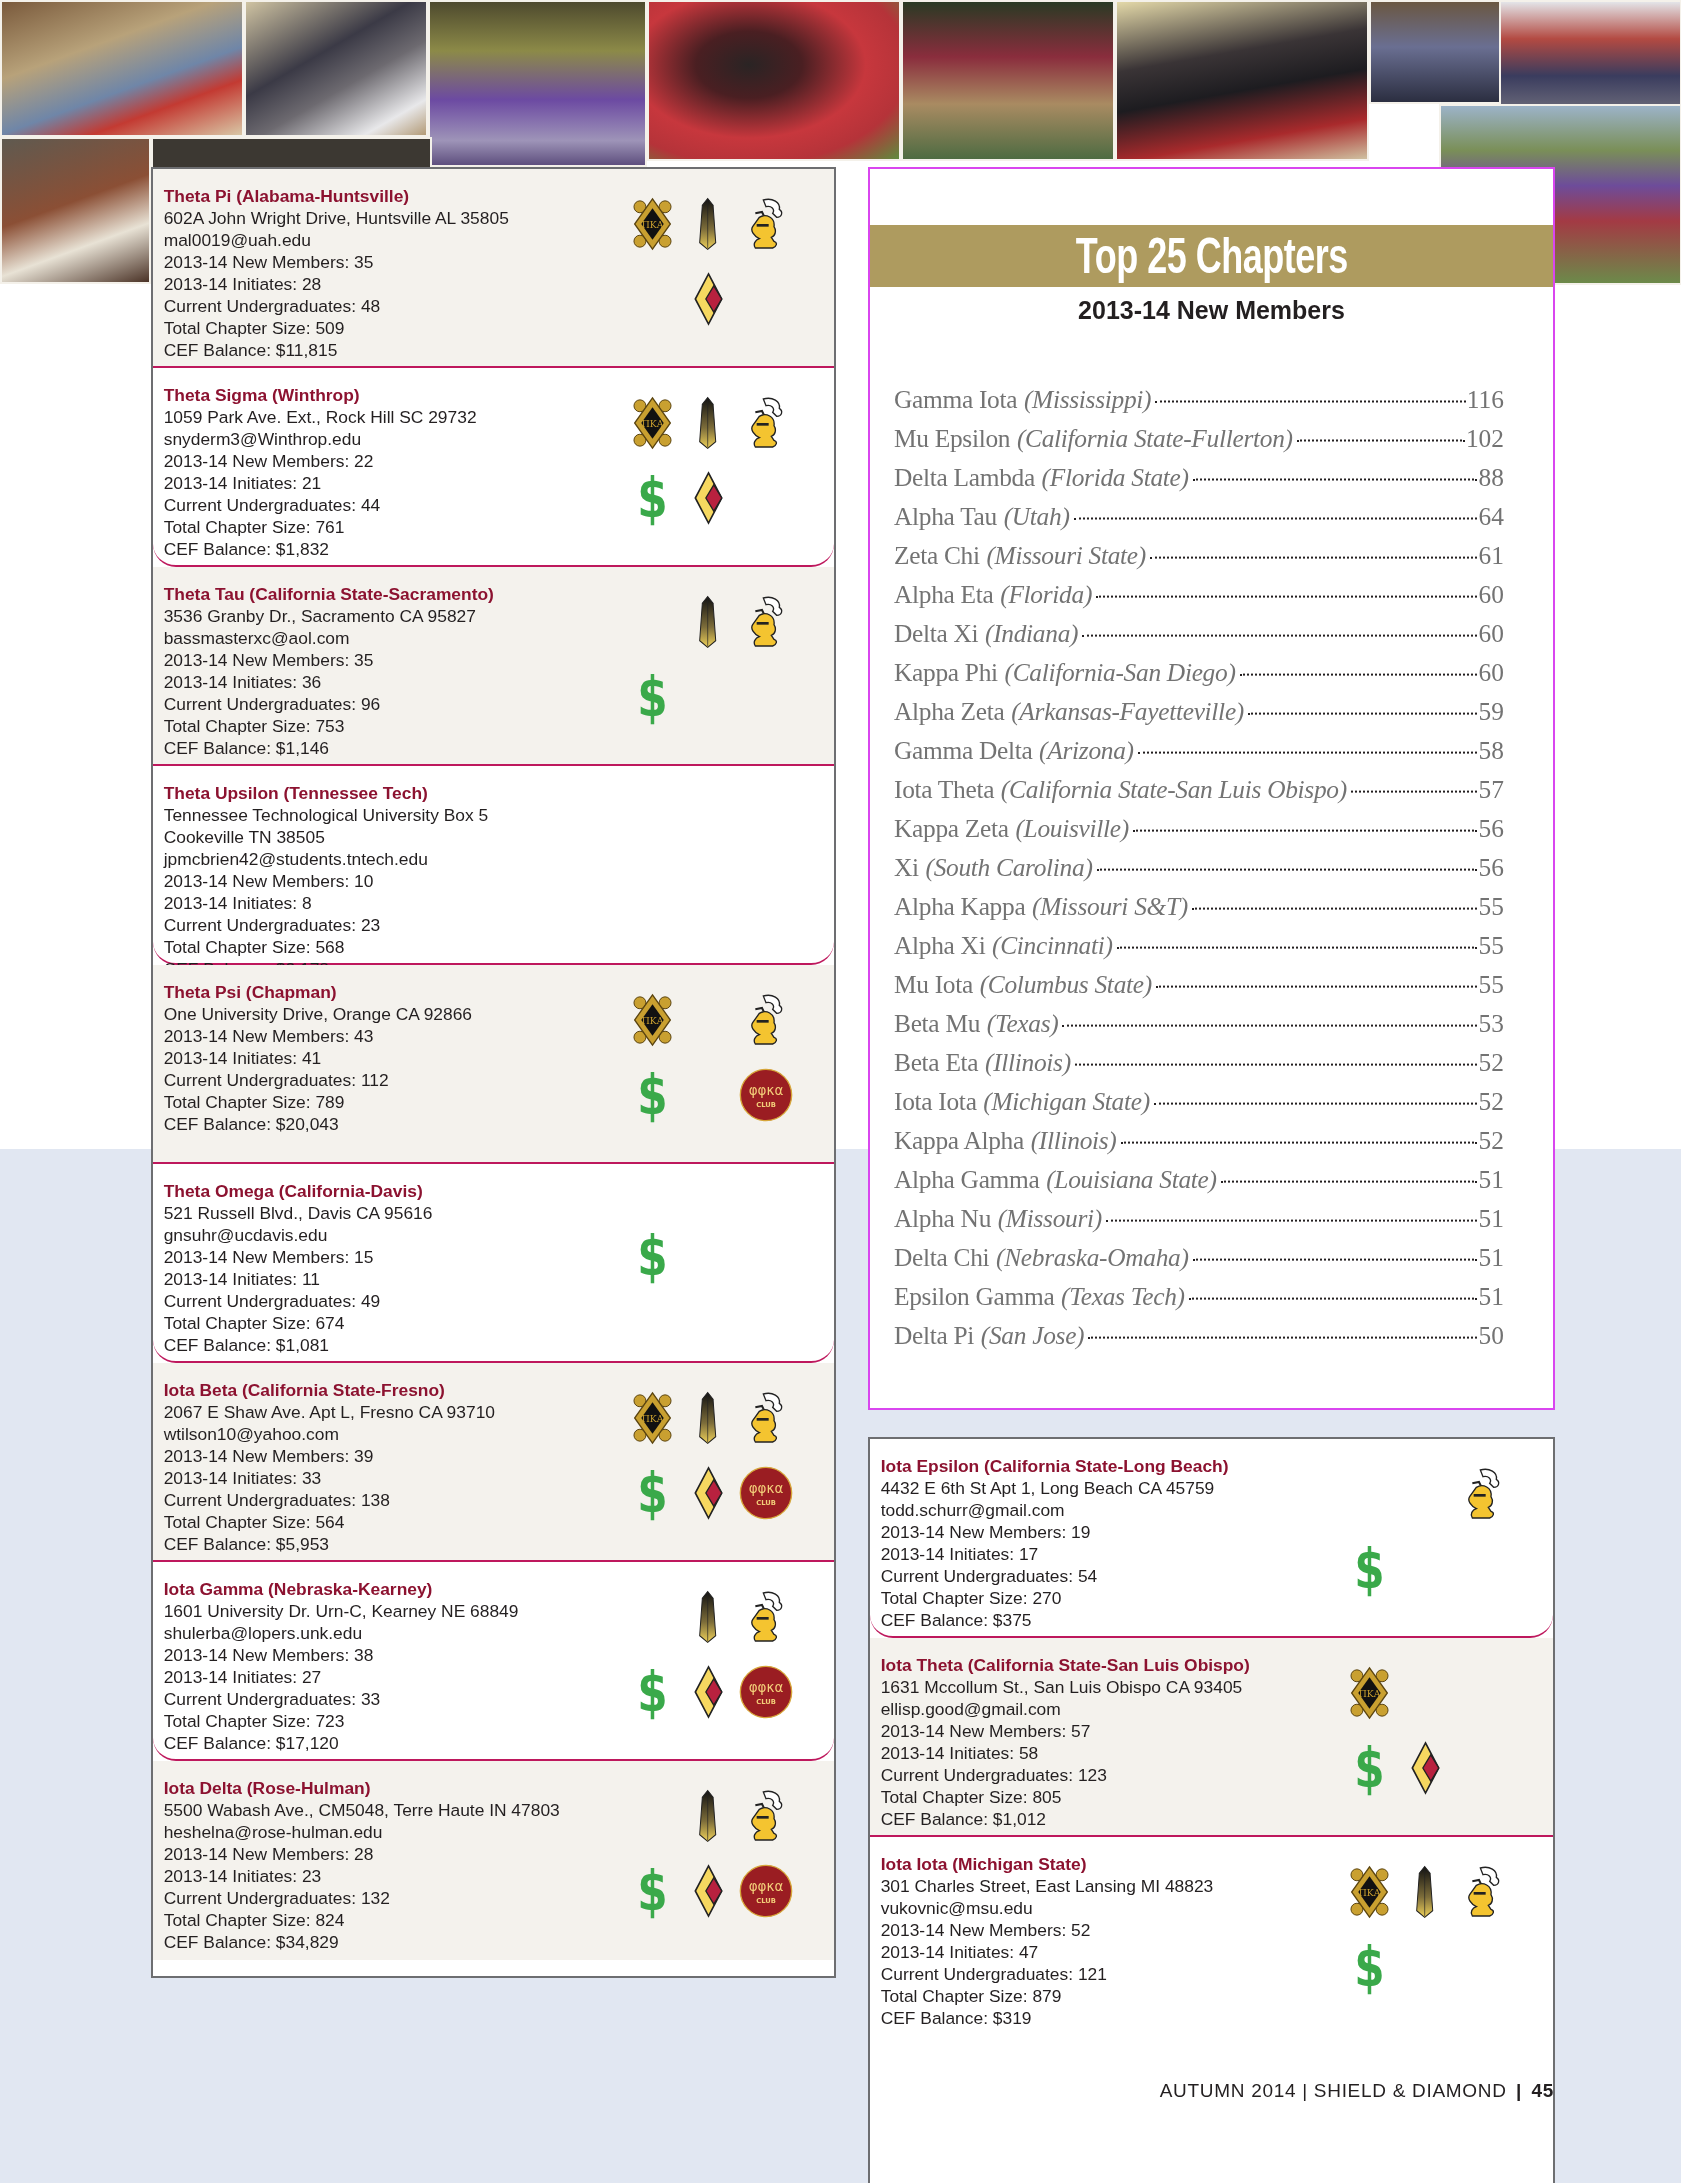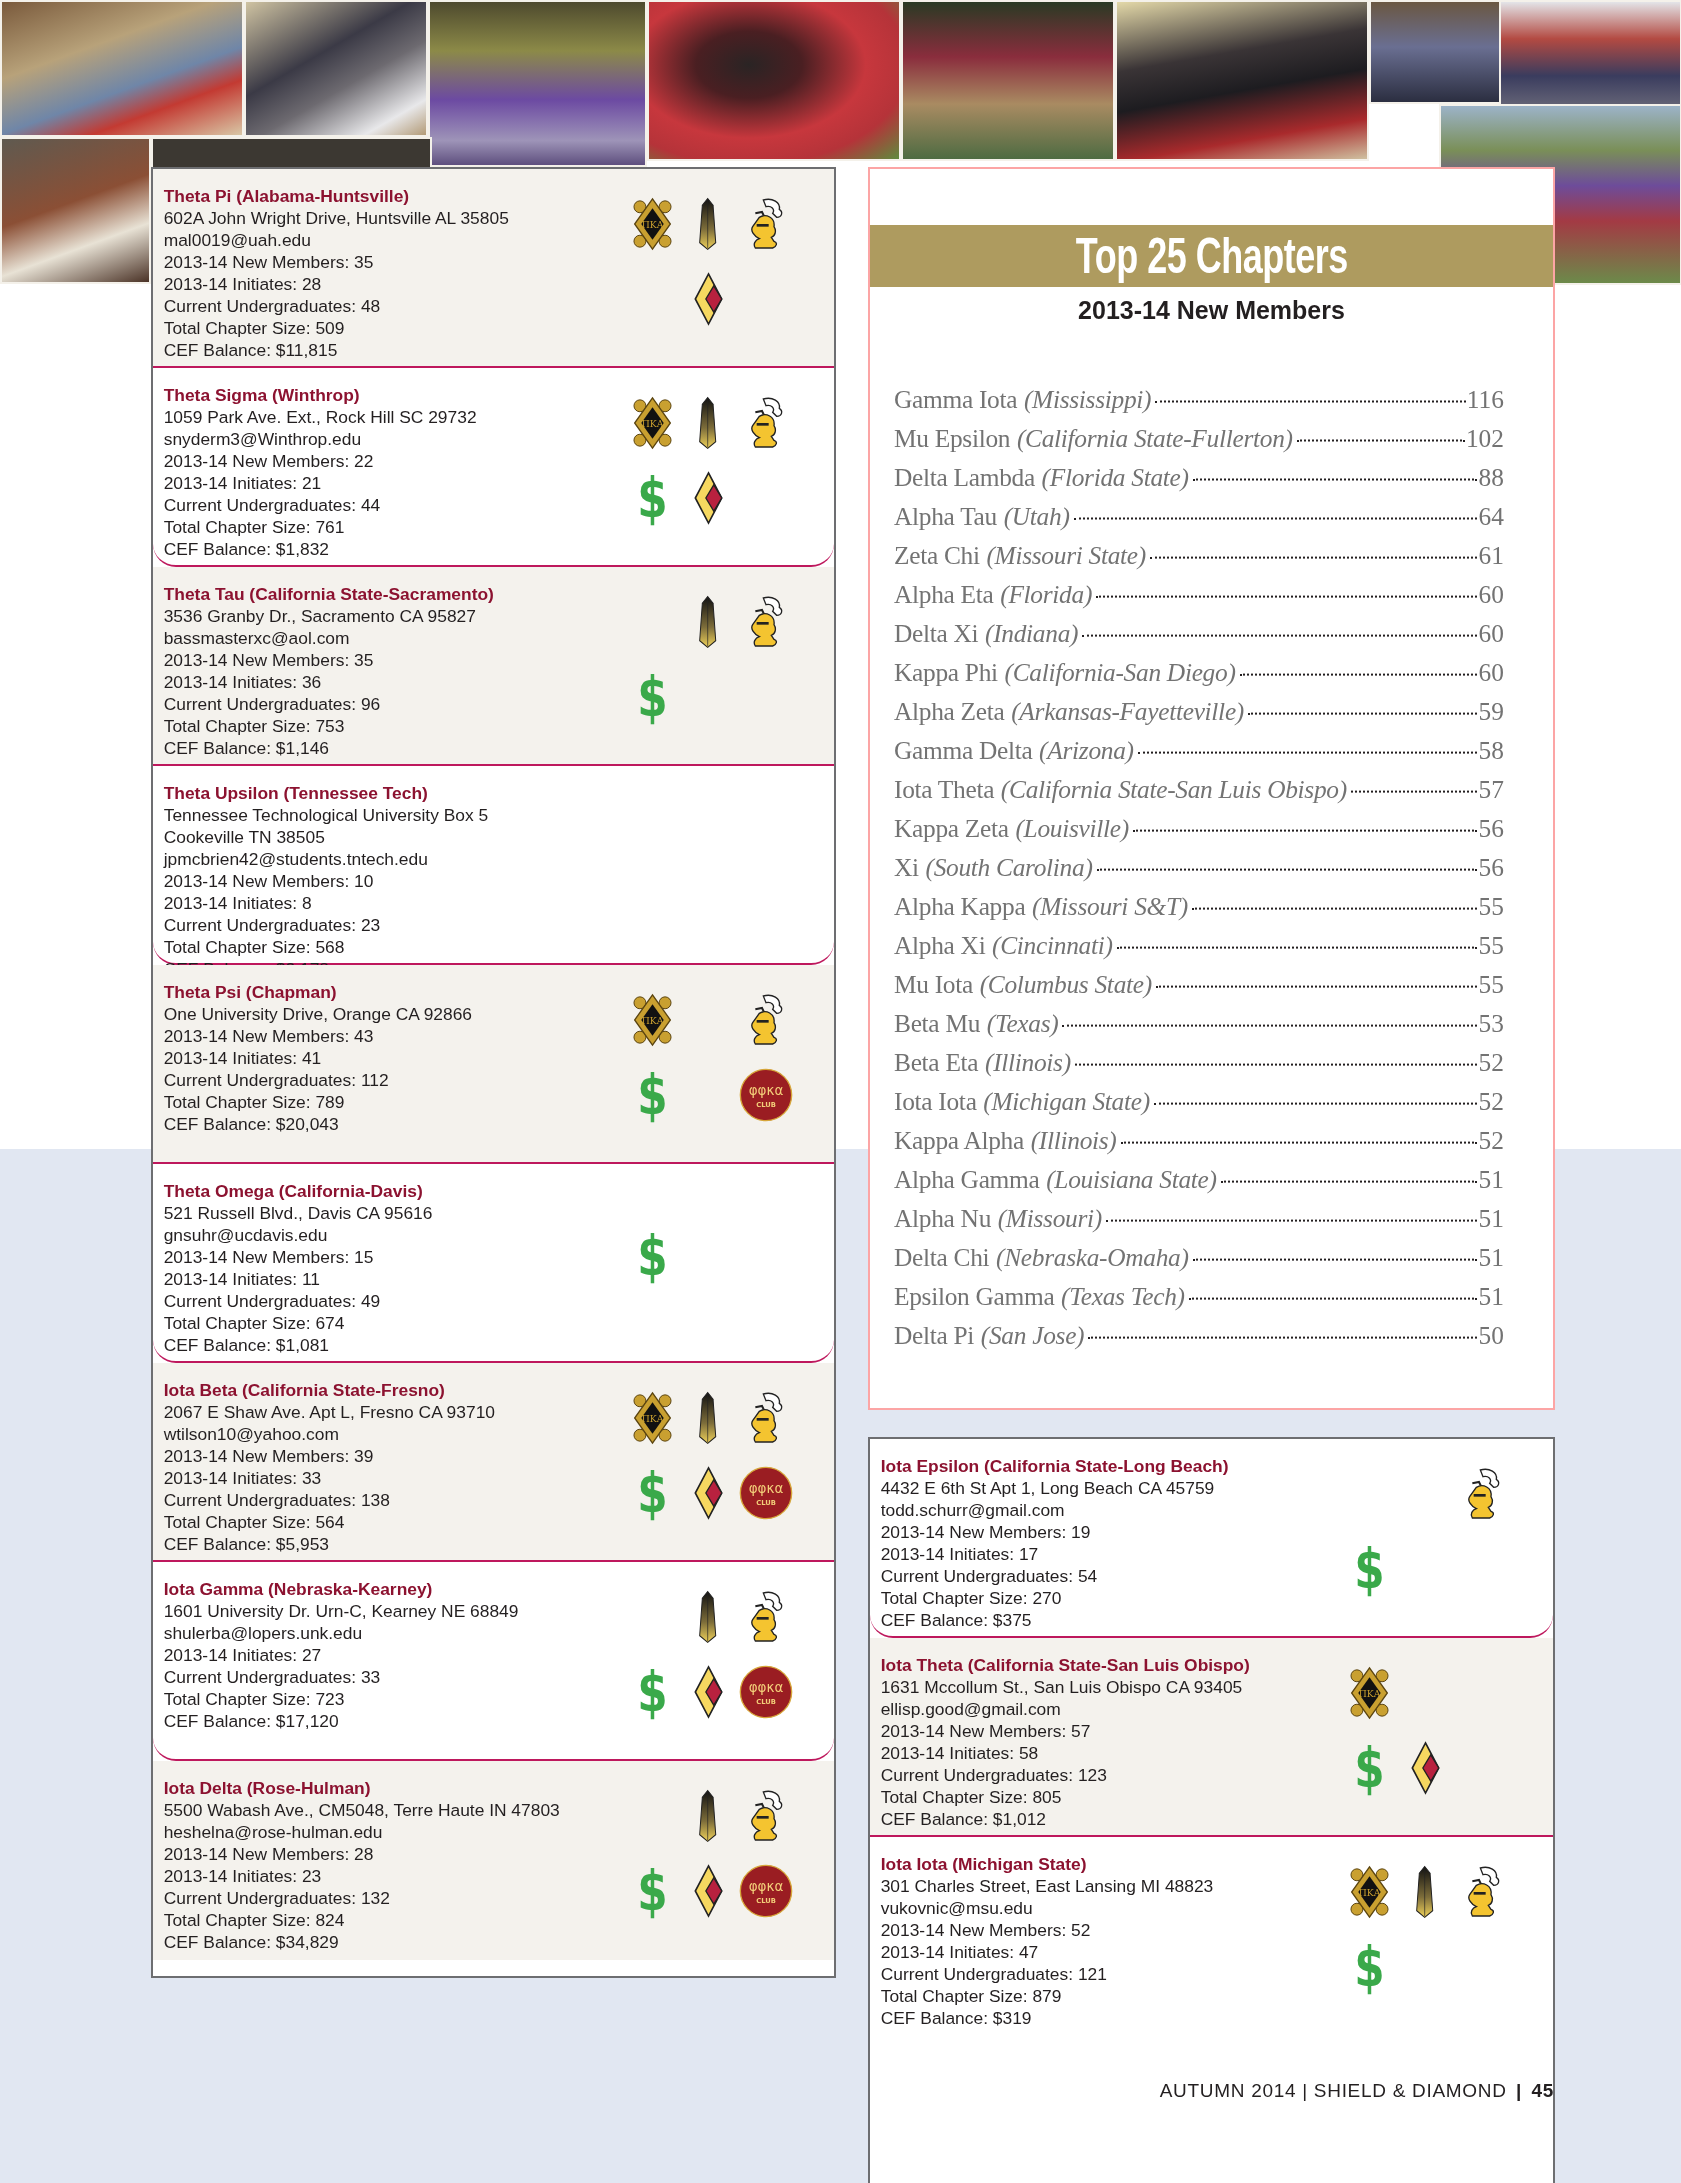--- a/index.html
+++ b/index.html
@@ -58,21 +58,21 @@
   .s-r2c2 { left: 56px; top: 75px; }
   .s-r2c3 { left: 114px; top: 75px; }
 
   .dollar {
     font-family: "DejaVu Sans", sans-serif;
     font-weight: bold; font-size: 56px; line-height: 54px;
     color: #3aa94a; transform: scaleX(0.78);
   }
 
   
-  .top25 { position: absolute; left: 868px; top: 167px; width: 687px; height: 1243px; border: 2px solid #fca5a5; background: #fff; }
+  .top25 { position: absolute; left: 868px; top: 167px; width: 687px; height: 1243px; border: 2px solid #d946ef; background: #fff; }
   .band {
     position: absolute; left: 0; top: 56px; width: 100%; height: 62px;
     background: #ae9b5f; color: #fff; text-align: center;
     font-family: "Liberation Sans", sans-serif; font-weight: bold;
     font-size: 50px; line-height: 62px; letter-spacing: -0.7px;
   }
   .band span { display: inline-block; transform: scaleX(0.72); }
   .subhead {
     position: absolute; left: 0; top: 127px; width: 100%;
     text-align: center; font-weight: bold; font-size: 25px; color: #231f20;
@@ -383,20 +383,21 @@
     <text x="40" y="40" text-anchor="middle" font-family="DejaVu Sans, sans-serif" font-size="20" fill="#f3cf7a">φφκα</text>
     <text x="40" y="58" text-anchor="middle" font-family="DejaVu Sans, sans-serif" font-weight="bold" font-size="10" fill="#f3cf7a">CLUB</text>
   </svg>
 </div>
       </div>
     </div>
     <div class="card plain">
       <div class="name">Iota Gamma (Nebraska-Kearney)</div>
       <div class="line">1601 University Dr. Urn-C, Kearney NE 68849</div>
       <div class="line">shulerba@lopers.unk.edu</div>
+      <div class="line">2013-14 New Members: 38</div>
       <div class="line">2013-14 Initiates: 27</div>
       <div class="line">Current Undergraduates: 33</div>
       <div class="line">Total Chapter Size: 723</div>
       <div class="line">CEF Balance: $17,120</div>
       <div class="icons">
         <div class="slot s-r1c2">
   <svg width="21.4" height="54" viewBox="0 0 32 80">
     <defs>
       <linearGradient id="obg" x1="0" y1="0" x2="0" y2="1">
         <stop offset="0" stop-color="#111"></stop>

